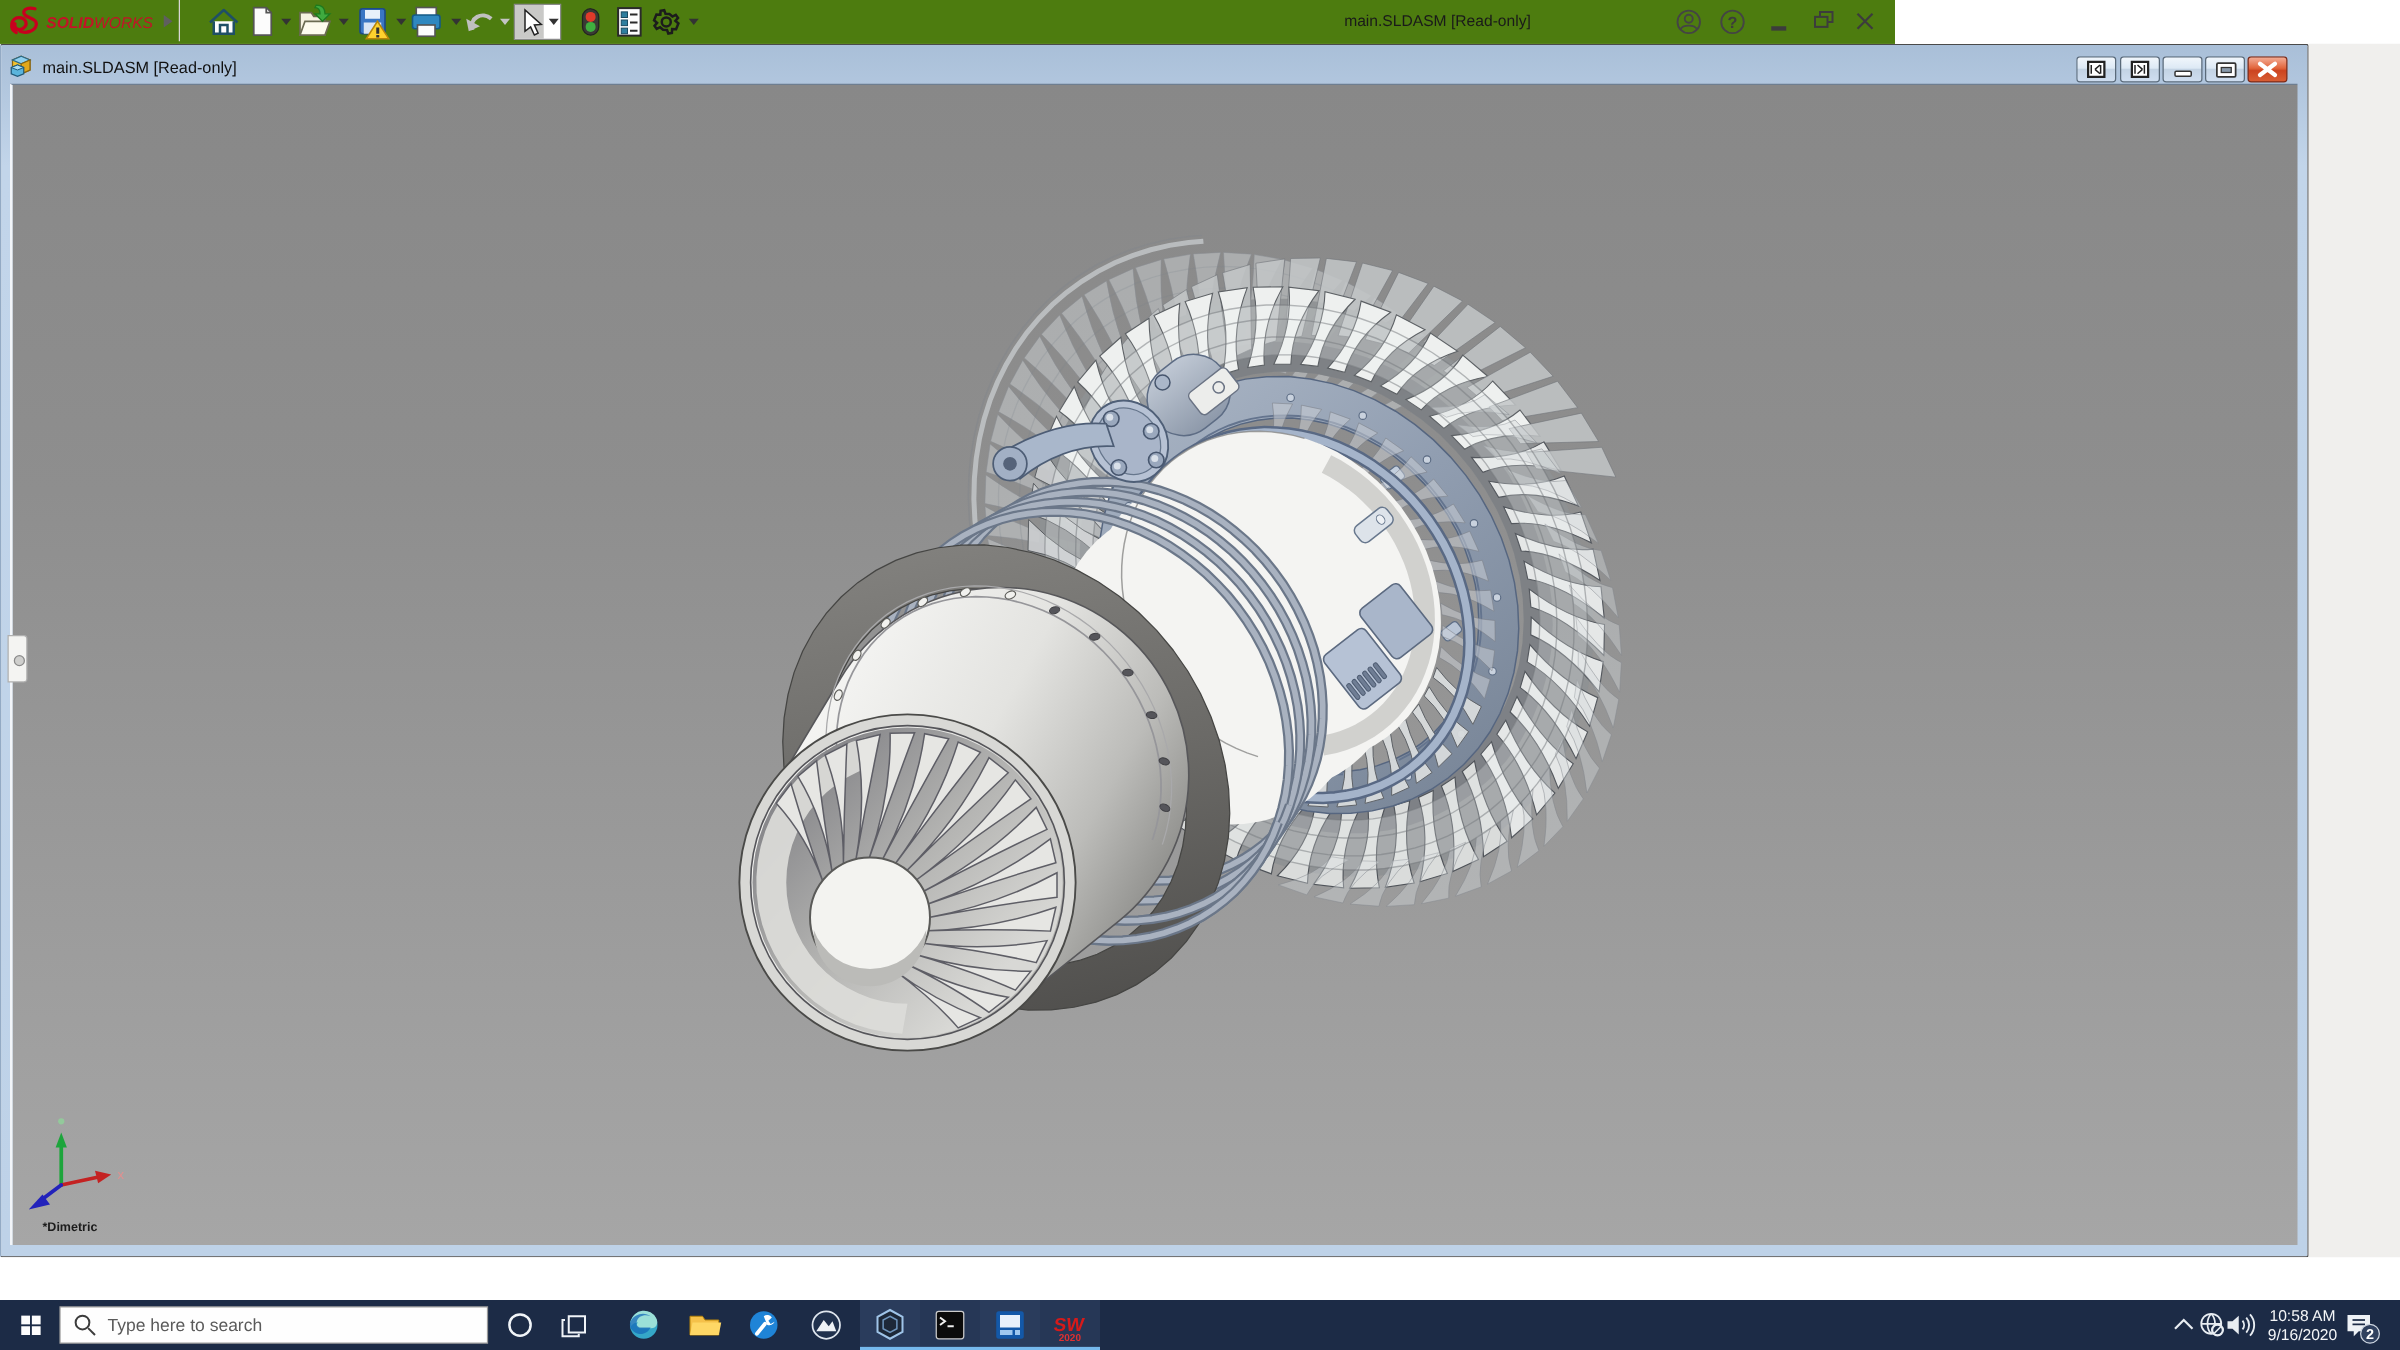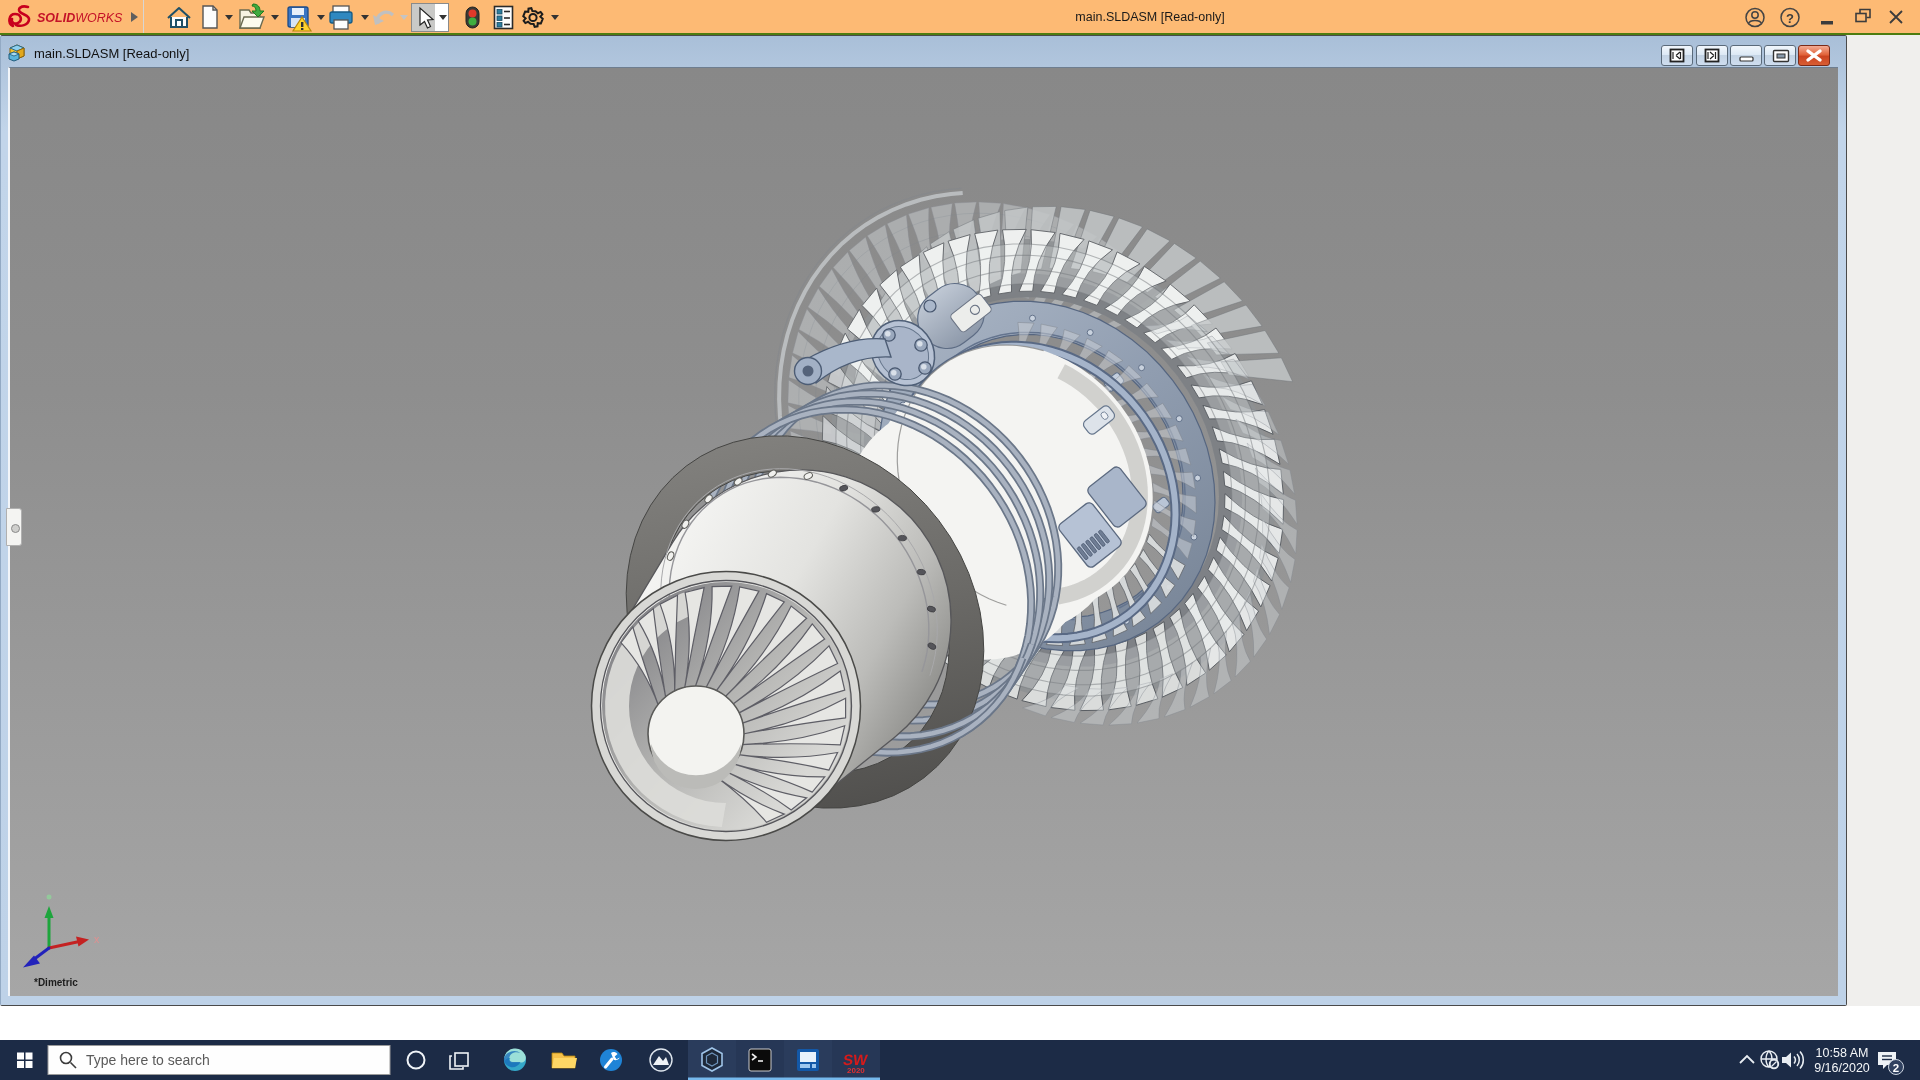--- a/index.html
+++ b/index.html
@@ -1,16 +1,16 @@
 <!DOCTYPE html>
 <html><head><meta charset="utf-8">
 <style>
 * { margin:0; padding:0; box-sizing:border-box; }
 html,body { width:1920px; height:1080px; overflow:hidden; font-family:"Liberation Sans",sans-serif; background:#fff; }
-#topbar { position:absolute; left:0; top:0; width:1920px; height:35px; background:#fdba74; border-bottom:2px solid #4d7c0f; }
+#topbar { position:absolute; left:0; top:0; width:1516px; height:35px; background:#4d7c0f; border-bottom:6px solid #4d7c0f; }
 #logo { position:absolute; left:3px; top:0; }
 #expand { position:absolute; left:131px; top:12px; width:0; height:0; border-left:7px solid #5f5f5f; border-top:5px solid transparent; border-bottom:5px solid transparent; }
 #tbicons { position:absolute; left:0; top:0; }
 #apptitle { position:absolute; left:1060px; top:10px; width:180px; text-align:center; font-size:12.5px; color:#1a1a1a; }
 #winctrl { position:absolute; right:0; top:0; }
 #rightgap { position:absolute; left:1847px; top:35px; width:73px; height:971px; background:#f0efed; }
 #child { position:absolute; left:0px; top:35px; width:1847px; height:971px; background:linear-gradient(180deg,#a9bfd8 0%,#c2d5ea 10%,#bed2e8 100%); border:1px solid #4a4a4a; border-left:1px solid #93aac4; border-radius:2px; }
 #ctitle { position:absolute; left:6px; top:3px; height:28px; display:flex; align-items:center; font-size:13px; color:#111; }
 #ctitle svg { margin-right:7px; }
 #cbtns { position:absolute; right:10px; top:9px; }

